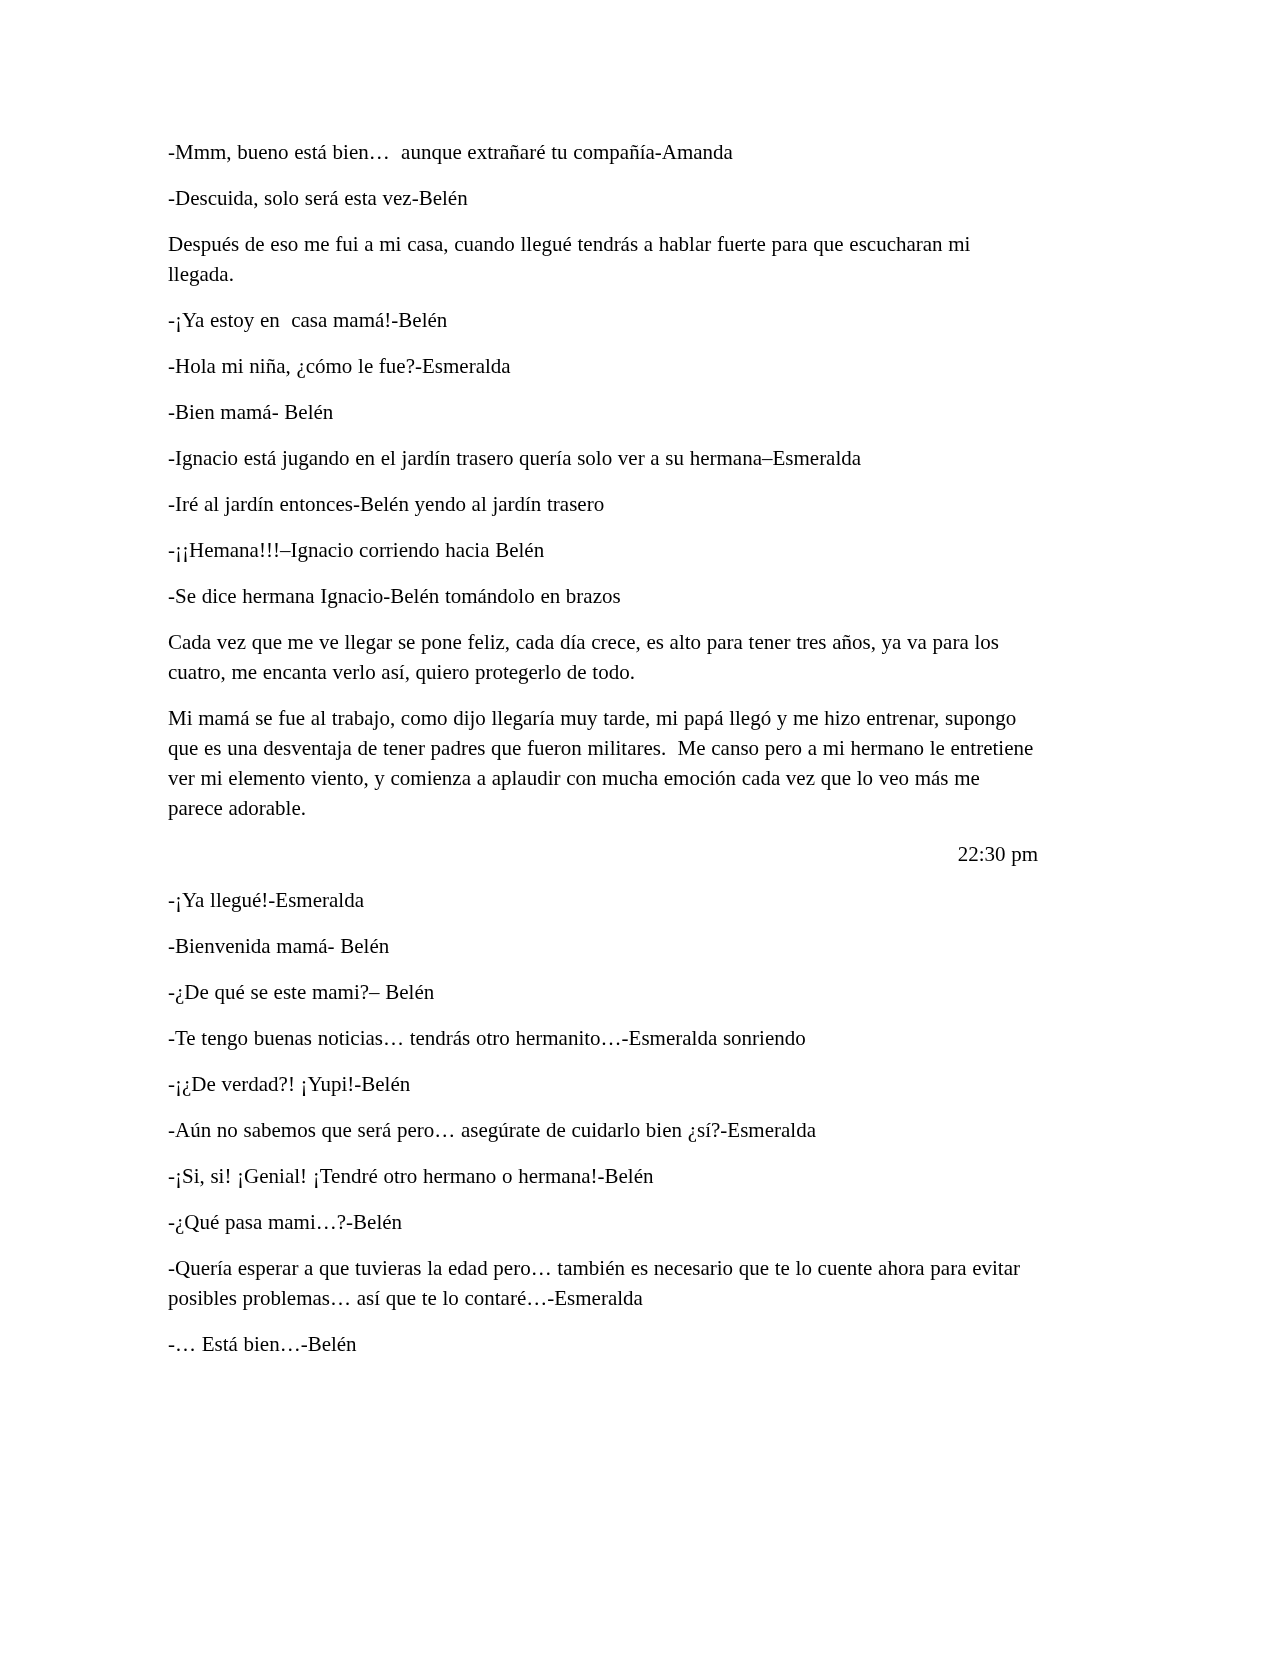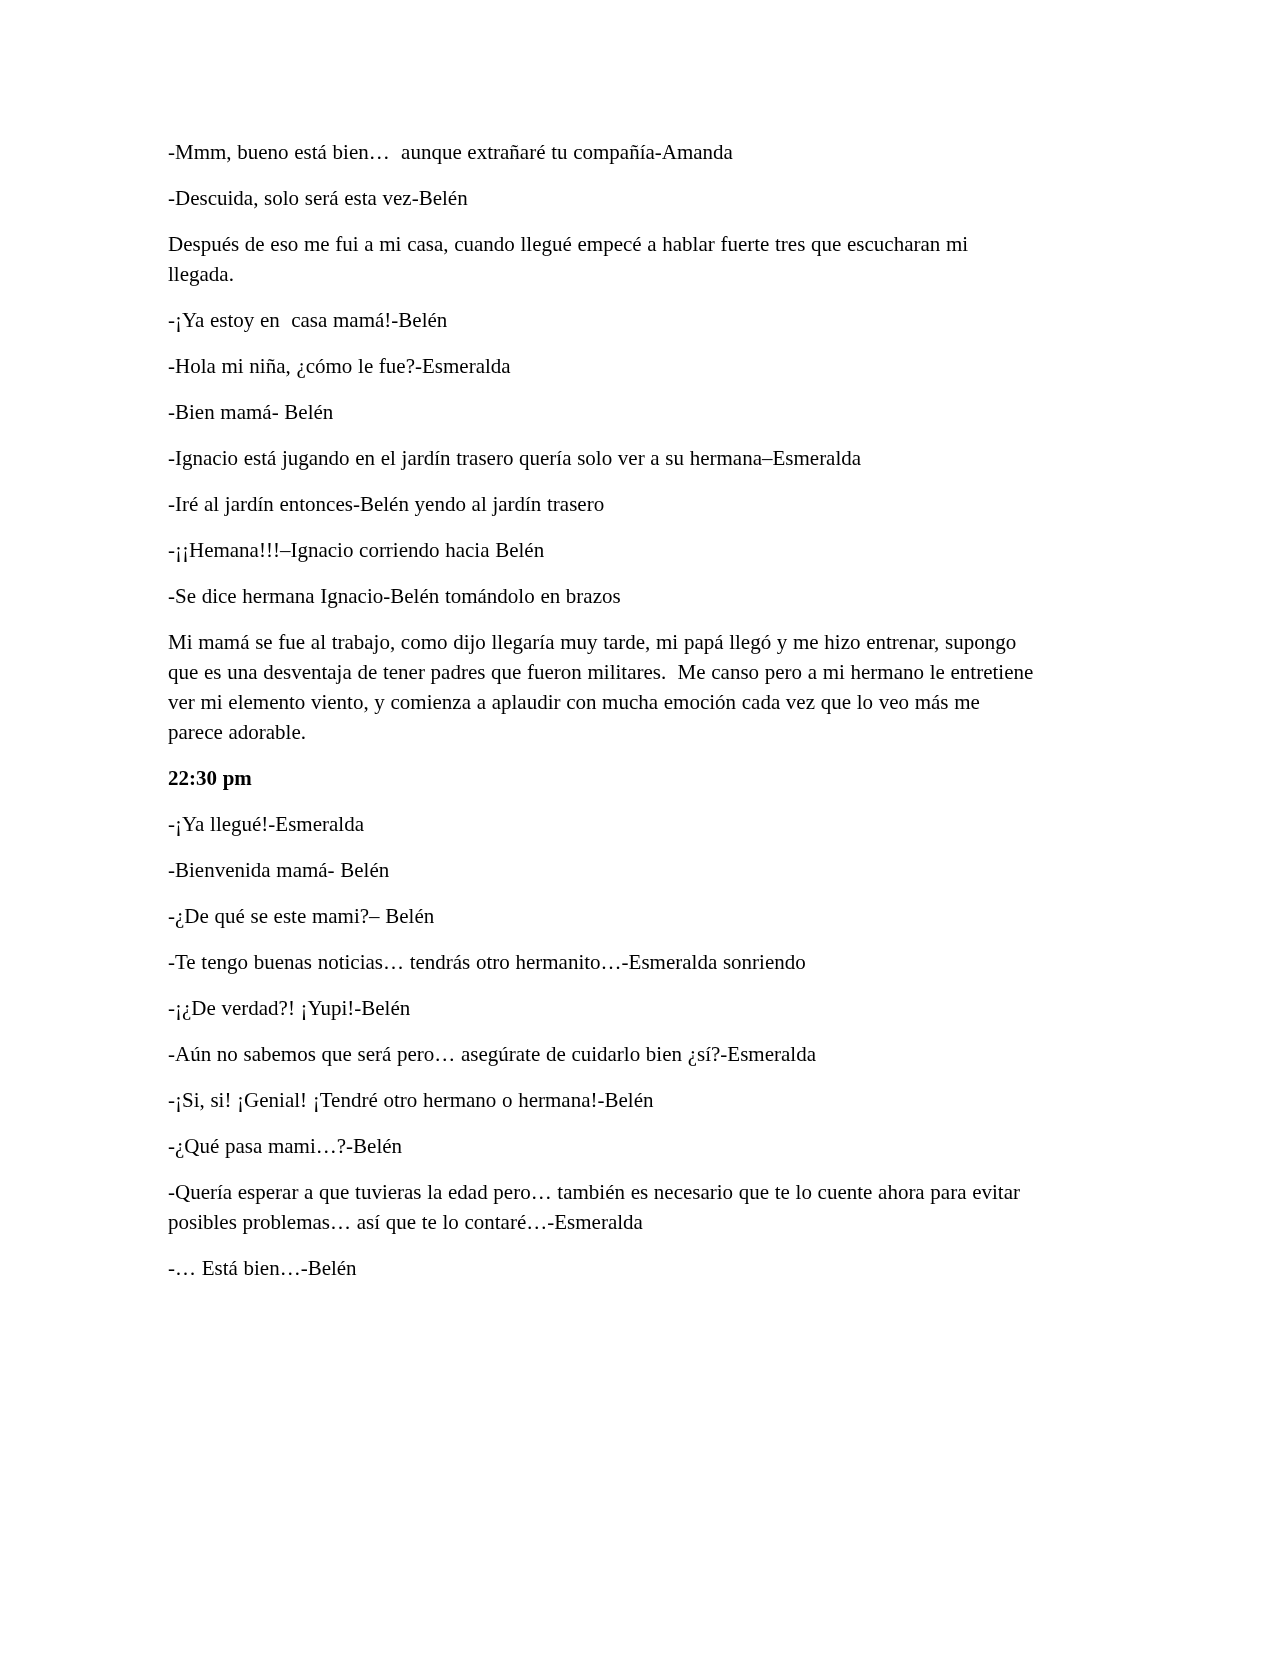--- a/index.html
+++ b/index.html
@@ -21,38 +21,40 @@
     font-size: 21px;
     line-height: 30px;
     color: #000000;
   }
   .para {
     margin: 0 0 16px 0;
     white-space: pre-wrap;
     word-spacing: 0.02em;
   }
   .para.bold {
-    font-weight: bold;
+    font-weight: normal;
+    text-align: right;
   }
 </style>
 </head>
 <body>
 
 <div class="page">
   <div class="doc-body">
       <p class="para">-Mmm, bueno está bien…  aunque extrañaré tu compañía-Amanda</p>
       <p class="para">-Descuida, solo será esta vez-Belén</p>
-      <p class="para">Después de eso me fui a mi casa, cuando llegué empecé a hablar fuerte tres que escucharan mi llegada.</p>
+      <p class="para">Después de eso me fui a mi casa, cuando llegué tendrás a hablar fuerte para que escucharan mi llegada.</p>
       <p class="para">-¡Ya estoy en  casa mamá!-Belén</p>
       <p class="para">-Hola mi niña, ¿cómo le fue?-Esmeralda</p>
       <p class="para">-Bien mamá- Belén</p>
       <p class="para">-Ignacio está jugando en el jardín trasero quería solo ver a su hermana–Esmeralda</p>
       <p class="para">-Iré al jardín entonces-Belén yendo al jardín trasero</p>
       <p class="para">-¡¡Hemana!!!–Ignacio corriendo hacia Belén</p>
       <p class="para">-Se dice hermana Ignacio-Belén tomándolo en brazos</p>
+      <p class="para">Cada vez que me ve llegar se pone feliz, cada día crece, es alto para tener tres años, ya va para los cuatro, me encanta verlo así, quiero protegerlo de todo.</p>
       <p class="para">Mi mamá se fue al trabajo, como dijo llegaría muy tarde, mi papá llegó y me hizo entrenar, supongo que es una desventaja de tener padres que fueron militares.  Me canso pero a mi hermano le entretiene ver mi elemento viento, y comienza a aplaudir con mucha emoción cada vez que lo veo más me parece adorable.</p>
       <p class="para bold">22:30 pm</p>
       <p class="para">-¡Ya llegué!-Esmeralda</p>
       <p class="para">-Bienvenida mamá- Belén</p>
       <p class="para">-¿De qué se este mami?– Belén</p>
       <p class="para">-Te tengo buenas noticias… tendrás otro hermanito…-Esmeralda sonriendo</p>
       <p class="para">-¡¿De verdad?! ¡Yupi!-Belén</p>
       <p class="para">-Aún no sabemos que será pero… asegúrate de cuidarlo bien ¿sí?-Esmeralda</p>
       <p class="para">-¡Si, si! ¡Genial! ¡Tendré otro hermano o hermana!-Belén</p>
       <p class="para">-¿Qué pasa mami…?-Belén</p>

